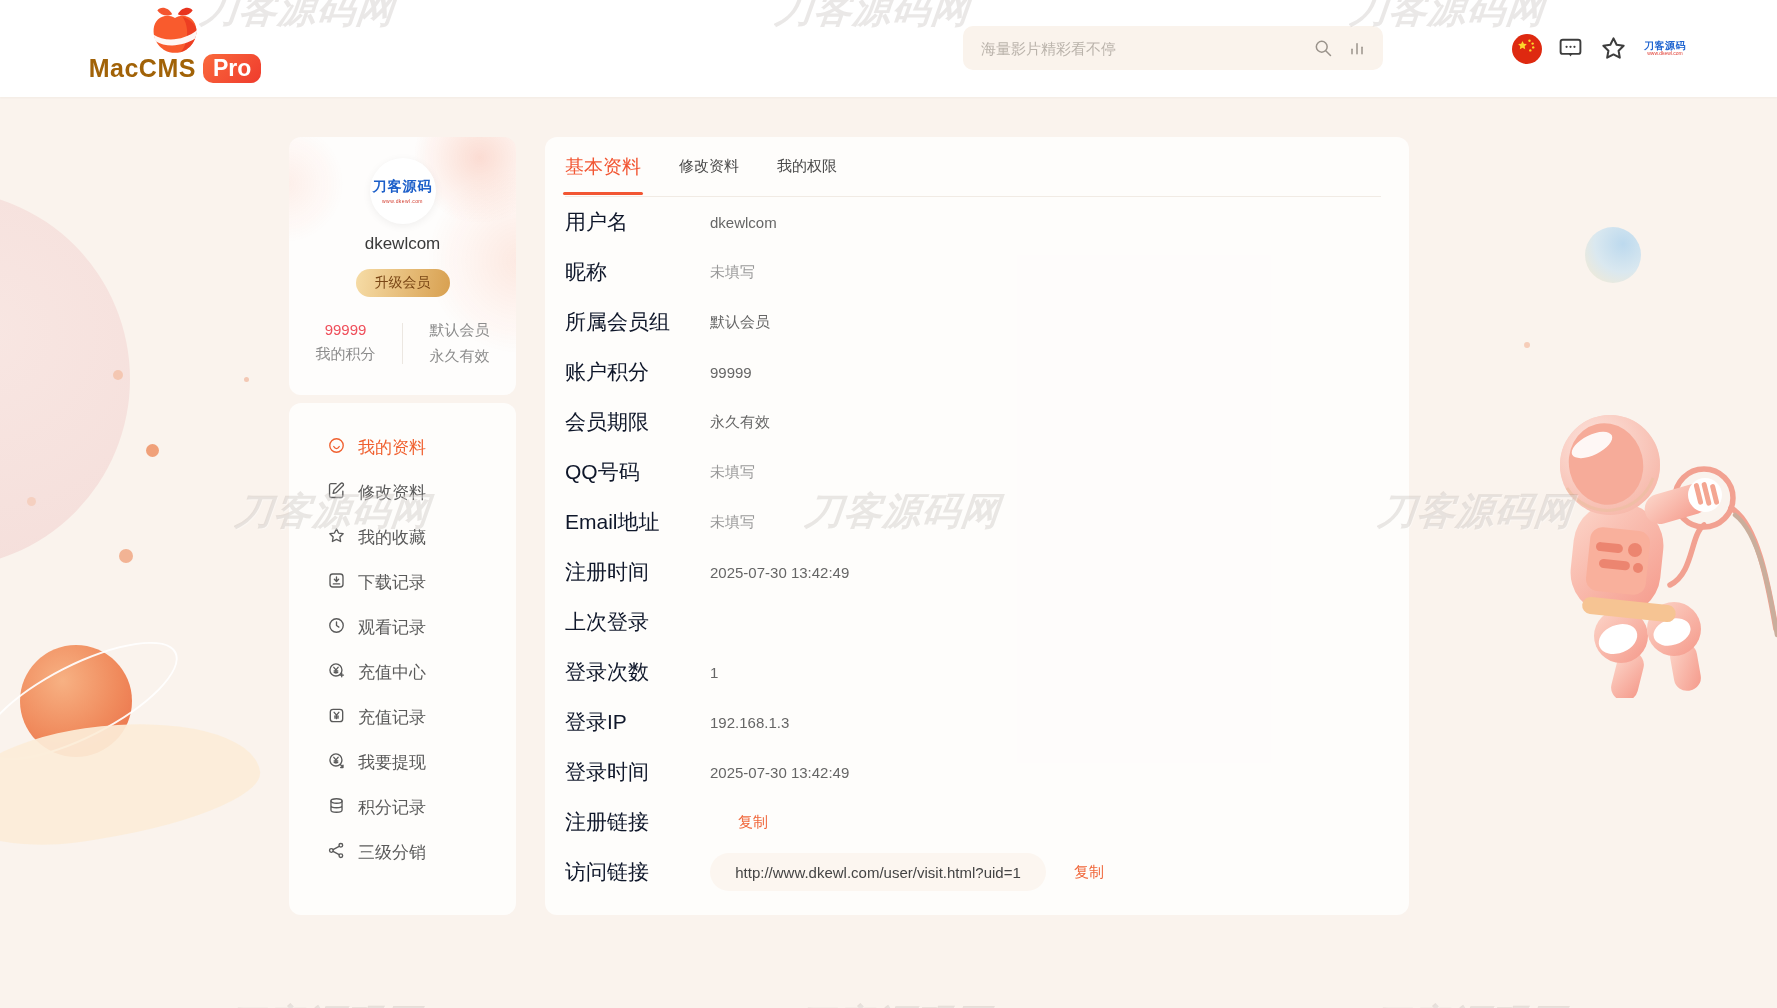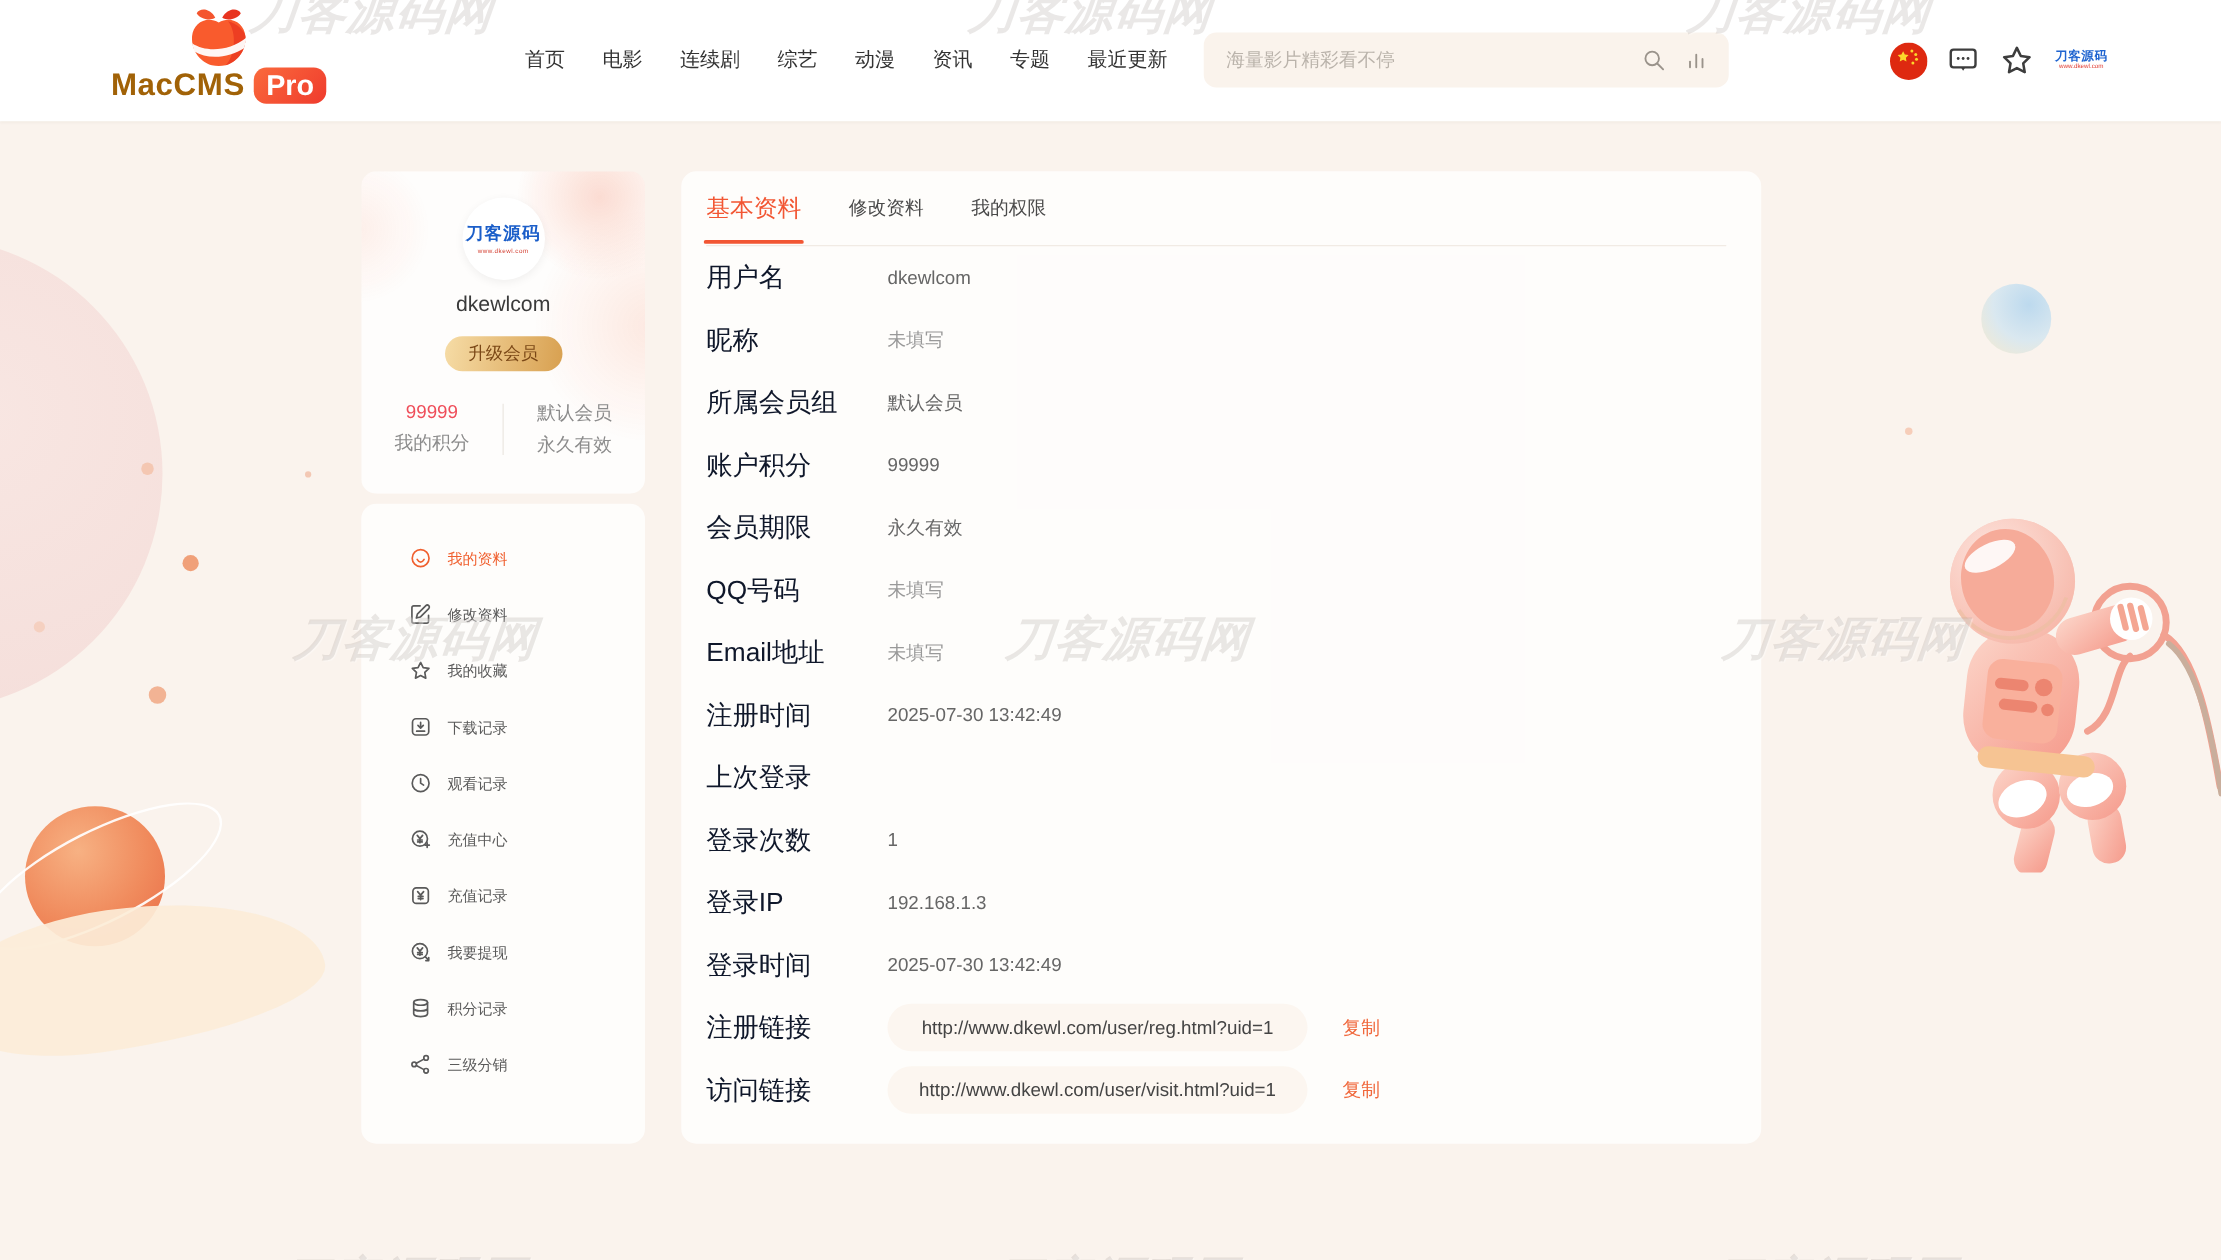--- a/index.html
+++ b/index.html
@@ -68,21 +68,21 @@
     color:#7a4716;font-size:14px;cursor:pointer;font-family:inherit;}
   .stats{position:absolute;top:184px;left:0;right:0;display:flex;}
   .stat{flex:1;text-align:center;}
   .stat b{display:block;font-size:15px;font-weight:normal;color:#8c8c8c;}
   .stat b.red{color:#ef4e5a;}
   .stat span{display:block;margin-top:7px;font-size:15px;color:#8c8c8c;}
   .vdiv{width:1px;background:#ece7e1;margin:2px 0;}
 
   .menu-card{left:289px;top:403px;width:227px;height:512px;padding-top:22px;box-sizing:border-box;}
   .menu-item{height:45px;display:flex;align-items:center;padding-left:38px;gap:12px;
-    font-size:12px;color:#5a5a5a;cursor:pointer;}
+    font-size:17px;color:#5a5a5a;cursor:pointer;}
   .menu-item svg{width:19px;height:19px;flex:0 0 auto;}
   .menu-item.active{color:#f0602f;}
 
   .main-card{left:545px;top:137px;width:864px;height:778px;box-sizing:border-box;}
   .tabs{height:59px;display:flex;align-items:center;gap:38px;margin:0 28px 0 20px;
     border-bottom:1px solid #f1ebe4;}
   .tab{font-size:15px;color:#4a4a4a;cursor:pointer;position:relative;}
   .tab.active{font-size:19px;color:#f25633;}
   .tab.active::after{content:"";position:absolute;left:-2px;right:-2px;bottom:-15px;height:3px;
     background:#f25633;border-radius:2px;}
@@ -166,30 +166,20 @@
         <path d="M32 15c-10-6-22 0-23 12-1 14 9 23 17 25 2 .5 4 .5 6 .5s4 0 6-.5c8-2 18-11 17-25-1-12-13-18-23-12z" fill="#f95b2d"></path>
         <path d="M40 14c8 2 14 8 15 13 1 14-9 23-17 25 8-8 10-28 2-38z" fill="#e8341f" opacity=".75"></path>
         <path d="M9 33c12 8 32 7 47-5l-2 9c-13 9-32 10-43 3z" fill="#fff" opacity=".95"></path>
       </svg>
       <div class="logo-row">
         <span class="brand">MacCMS</span>
         <span class="pro">Pro</span>
       </div>
     </div>
 
-    <nav id="nav">
-        <span class="nav-item">首页</span>
-        <span class="nav-item">电影</span>
-        <span class="nav-item">连续剧</span>
-        <span class="nav-item">综艺</span>
-        <span class="nav-item">动漫</span>
-        <span class="nav-item">资讯</span>
-        <span class="nav-item">专题</span>
-        <span class="nav-item">最近更新</span>
-      </nav>
 
     <div class="search">
       <input placeholder="海量影片精彩看不停" style="">
       <svg width="20" height="20" viewBox="0 0 24 24" fill="none" stroke="#9a938b" stroke-width="1.8" stroke-linecap="round">
         <circle cx="10.5" cy="10.5" r="6.5"></circle>
           <line x1="15.6" y1="15.6" x2="21" y2="21"></line>
       </svg>
       <svg width="20" height="20" viewBox="0 0 24 24" fill="none" stroke="#9a938b" stroke-width="1.8" stroke-linecap="round">
         <line x1="6" y1="13.5" x2="6" y2="19"></line>
           <line x1="12" y1="7" x2="12" y2="19"></line>
@@ -369,21 +359,20 @@
         <div class="row">
           <div class="rl">登录IP</div>
           <div class="rv">192.168.1.3</div>
         </div>
         <div class="row">
           <div class="rl">登录时间</div>
           <div class="rv">2025-07-30 13:42:49</div>
         </div>
         <div class="row">
           <div class="rl">注册链接</div>
-          <div class="pill">http://www.dkewl.com/user/reg.html?uid=1</div>
           <a class="copy">复制</a>
         </div>
         <div class="row">
           <div class="rl">访问链接</div>
           <div class="pill">http://www.dkewl.com/user/visit.html?uid=1</div>
           <a class="copy">复制</a>
         </div>
       </div>
   </main>
 

